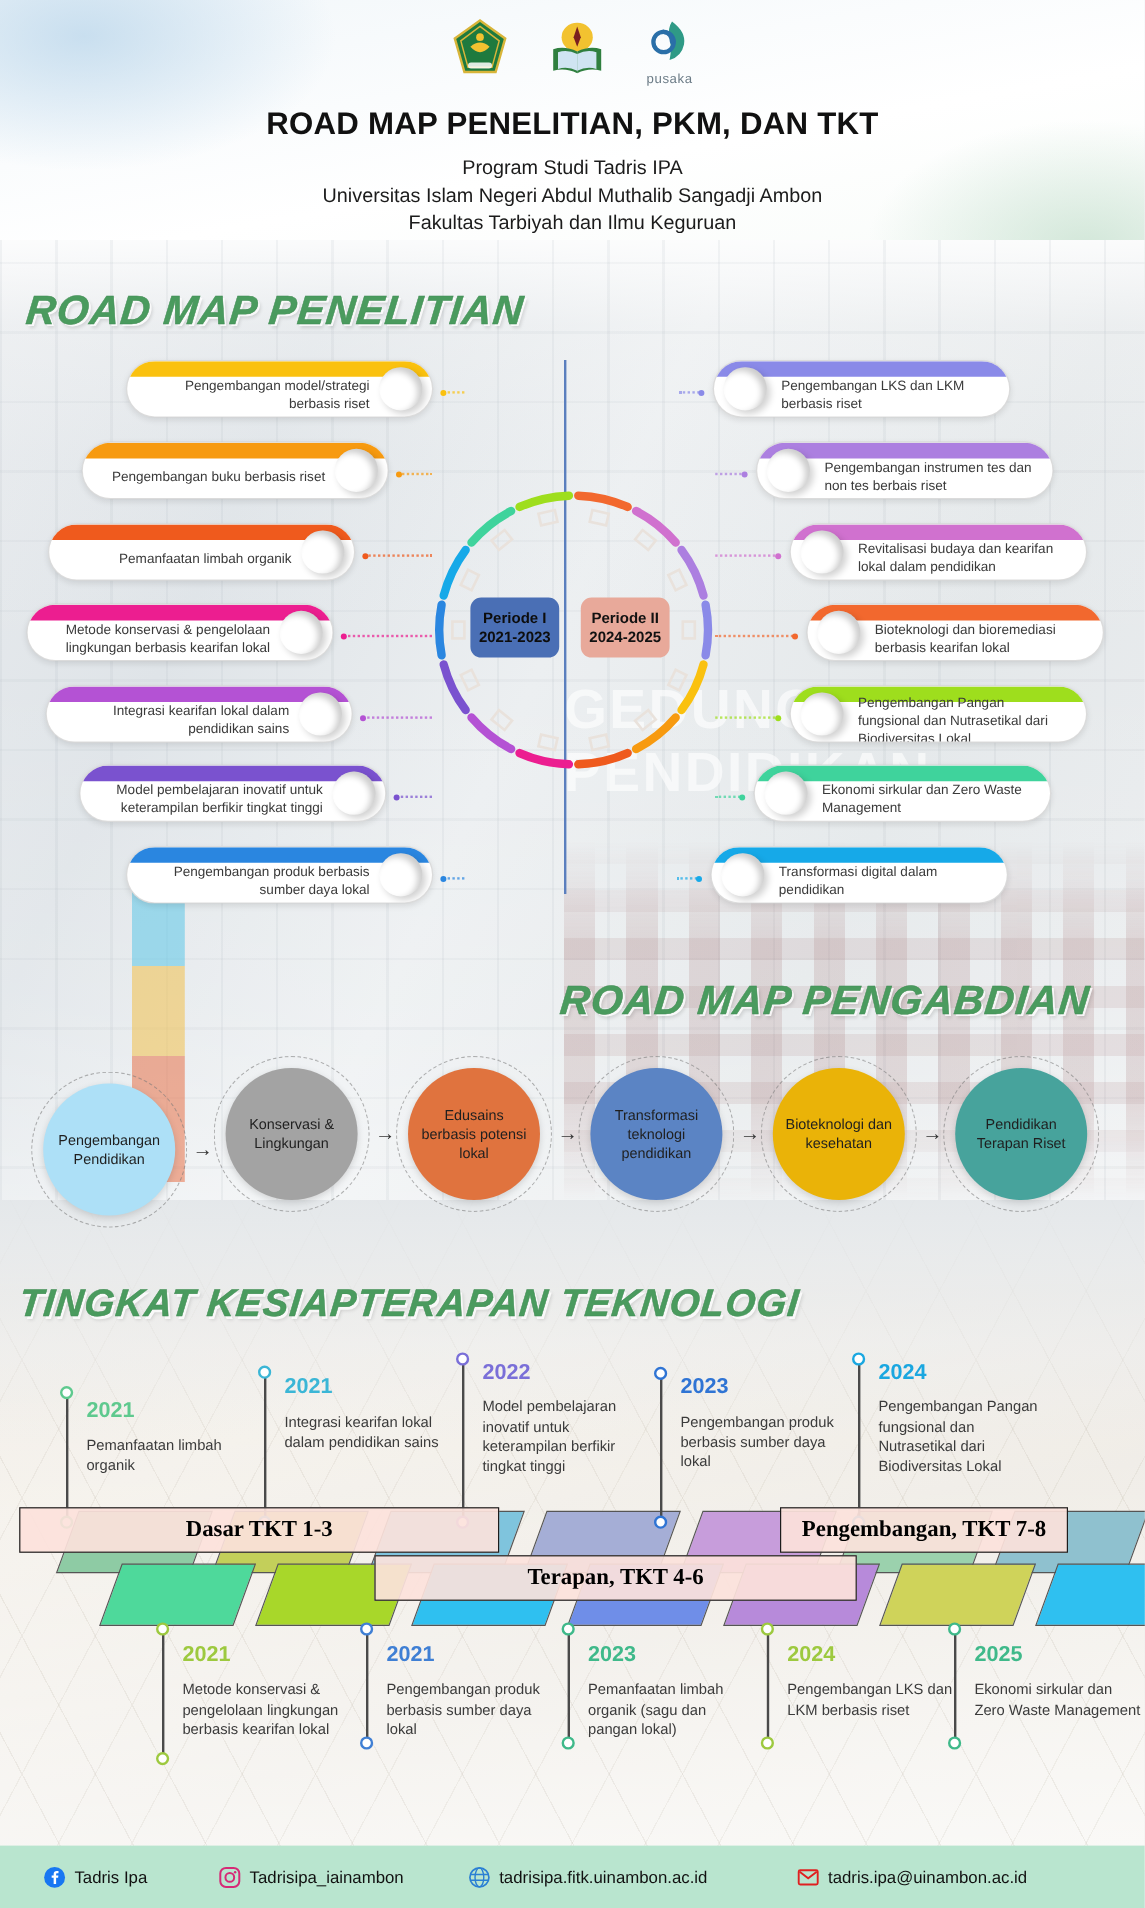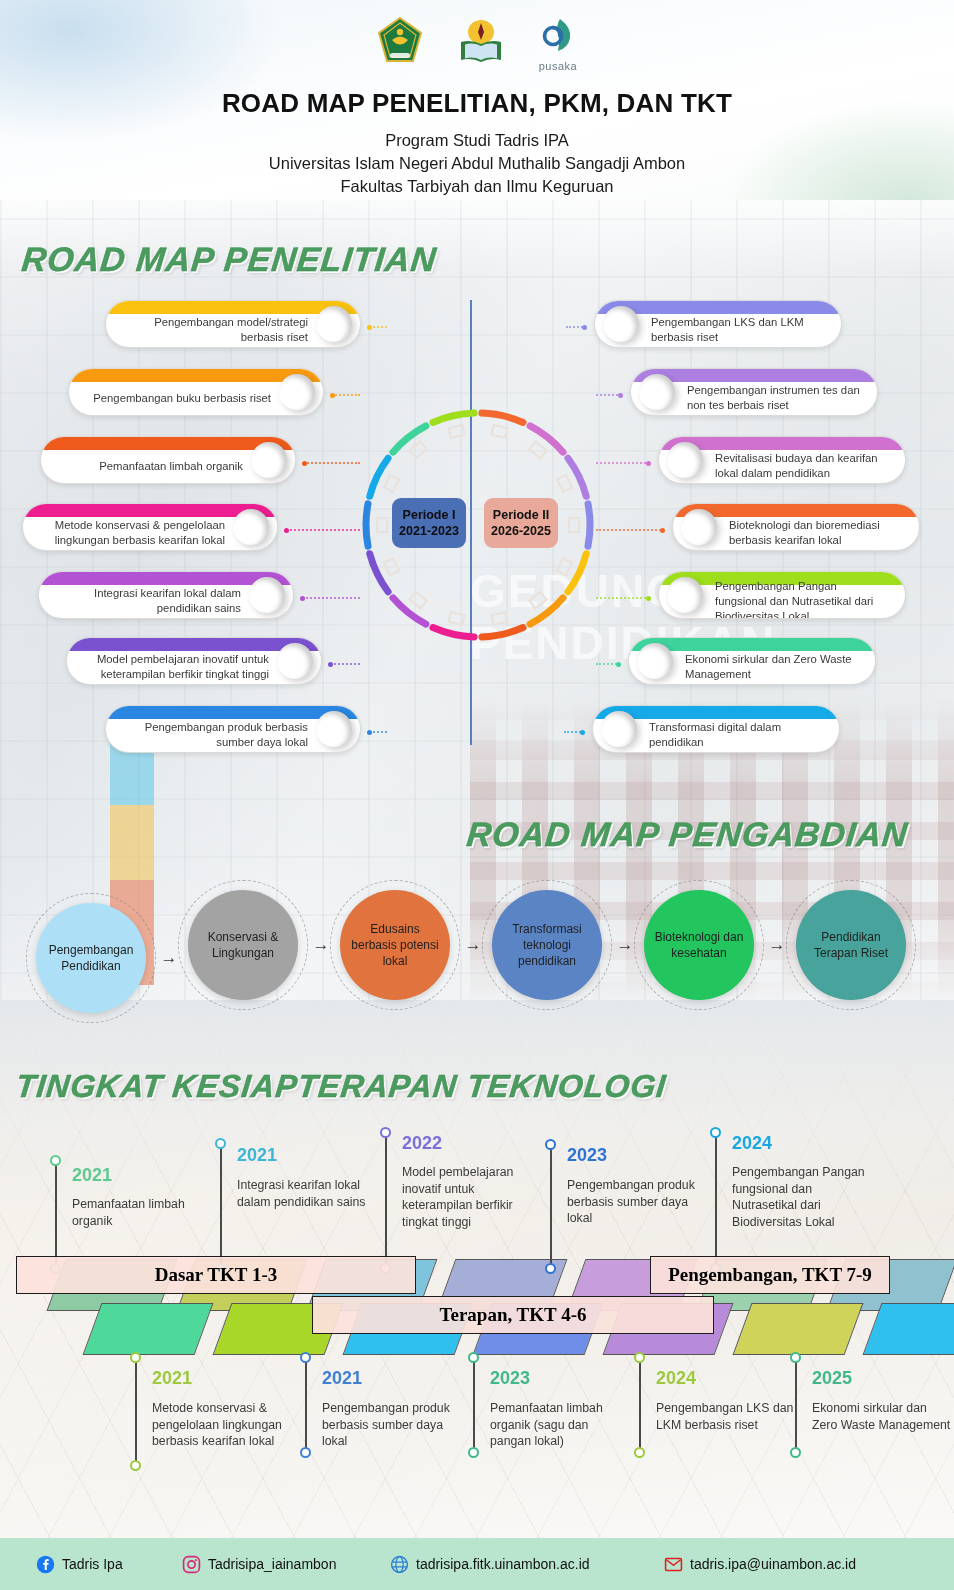--- a/index.html
+++ b/index.html
@@ -359,21 +359,21 @@
       <path d="M84.95628029076919 27.457017232985407 A112 112 0 0 1 126.09125636931981 18.06822737386129" stroke="#9ede1d" stroke-width="7" fill="none" stroke-linecap="round"></path>
       <rect x="101.6379903401938" y="31.40692043054493" width="14" height="10" fill="none" stroke="#e9e2dc" stroke-width="2.2" transform="rotate(347.1428571428571 108.6379903401938 36.40692043054493)"></rect>
     </svg>
 </div>
 <div id="period-1" class="period-box">
   <div>Periode I</div>
   <div>2021-2023</div>
 </div>
 <div id="period-2" class="period-box">
   <div>Periode II</div>
-  <div>2026-2025</div>
+  <div>2024-2025</div>
 </div>
 
 <div id="pengabdian-row">
     <div class="circ-item" style="position: absolute; left: 30px; top: 19px;">
       <div class="circ-dash">
         <div class="circ" style="background: rgb(173, 224, 247);">
           <span>Pengembangan Pendidikan</span>
         </div>
       </div>
       <div class="circ-arrow">→</div>
@@ -397,21 +397,21 @@
     <div class="circ-item" style="position: absolute; left: 486px; top: 6px;">
       <div class="circ-dash">
         <div class="circ" style="background: rgb(91, 132, 196);">
           <span>Transformasi teknologi pendidikan</span>
         </div>
       </div>
       <div class="circ-arrow">→</div>
     </div>
     <div class="circ-item" style="position: absolute; left: 638px; top: 6px;">
       <div class="circ-dash">
-        <div class="circ" style="background: #22c55e;">
+        <div class="circ" style="background: #eab308;">
           <span>Bioteknologi dan kesehatan</span>
         </div>
       </div>
       <div class="circ-arrow">→</div>
     </div>
     <div class="circ-item" style="position: absolute; left: 790px; top: 6px;">
       <div class="circ-dash">
         <div class="circ" style="background: rgb(71, 163, 156);">
           <span>Pendidikan Terapan Riset</span>
         </div>
@@ -473,21 +473,21 @@
     <div class="chev" style="left: 872px; top: 48px; background: linear-gradient(135deg, rgb(47, 192, 240), rgb(47, 192, 240));"></div>
   </div>
 <div id="tkt-label-band">
     <div class="tkt-label" style="left: 16px; top: 1256px; width: 400px; height: 38px;">
       <span style="width: 100%; text-align: center;">Dasar TKT 1-3</span>
     </div>
     <div class="tkt-label" style="left: 312px; top: 1296px; width: 402px; height: 38px;">
       <span style="width: 100%; text-align: center;">Terapan, TKT 4-6</span>
     </div>
     <div class="tkt-label" style="left: 650px; top: 1256px; width: 240px; height: 38px;">
-      <span style="width: 100%; text-align: center;">Pengembangan, TKT 7-9</span>
+      <span style="width: 100%; text-align: center;">Pengembangan, TKT 7-8</span>
     </div>
   </div>
 <div id="tkt-markers-bottom">
     <div class="tkt-marker" style="left: 130px; top: 1352px; width: 200px; height: 168px;">
       <div class="stem" style="top: 6px; height: 108px;"></div>
       <div class="dot-top" style="top: 0px; border-color: rgb(157, 201, 63);"></div>
       <div class="dot-bot" style="top: 108px; border-color: rgb(157, 201, 63);"></div>
       <div class="tk-year" style="top: 16px; color: rgb(157, 201, 63);">2021</div>
       <div class="tk-text" style="top: 48px; width: 140px;">Metode konservasi &amp; pengelolaan lingkungan berbasis kearifan lokal</div>
     </div>

